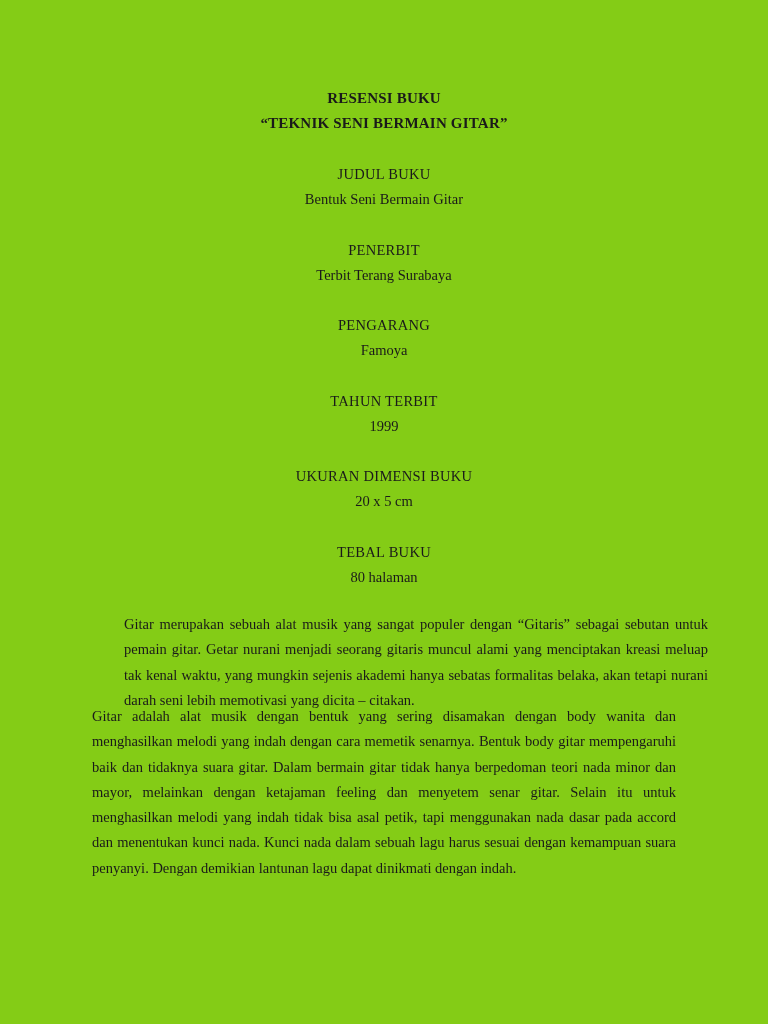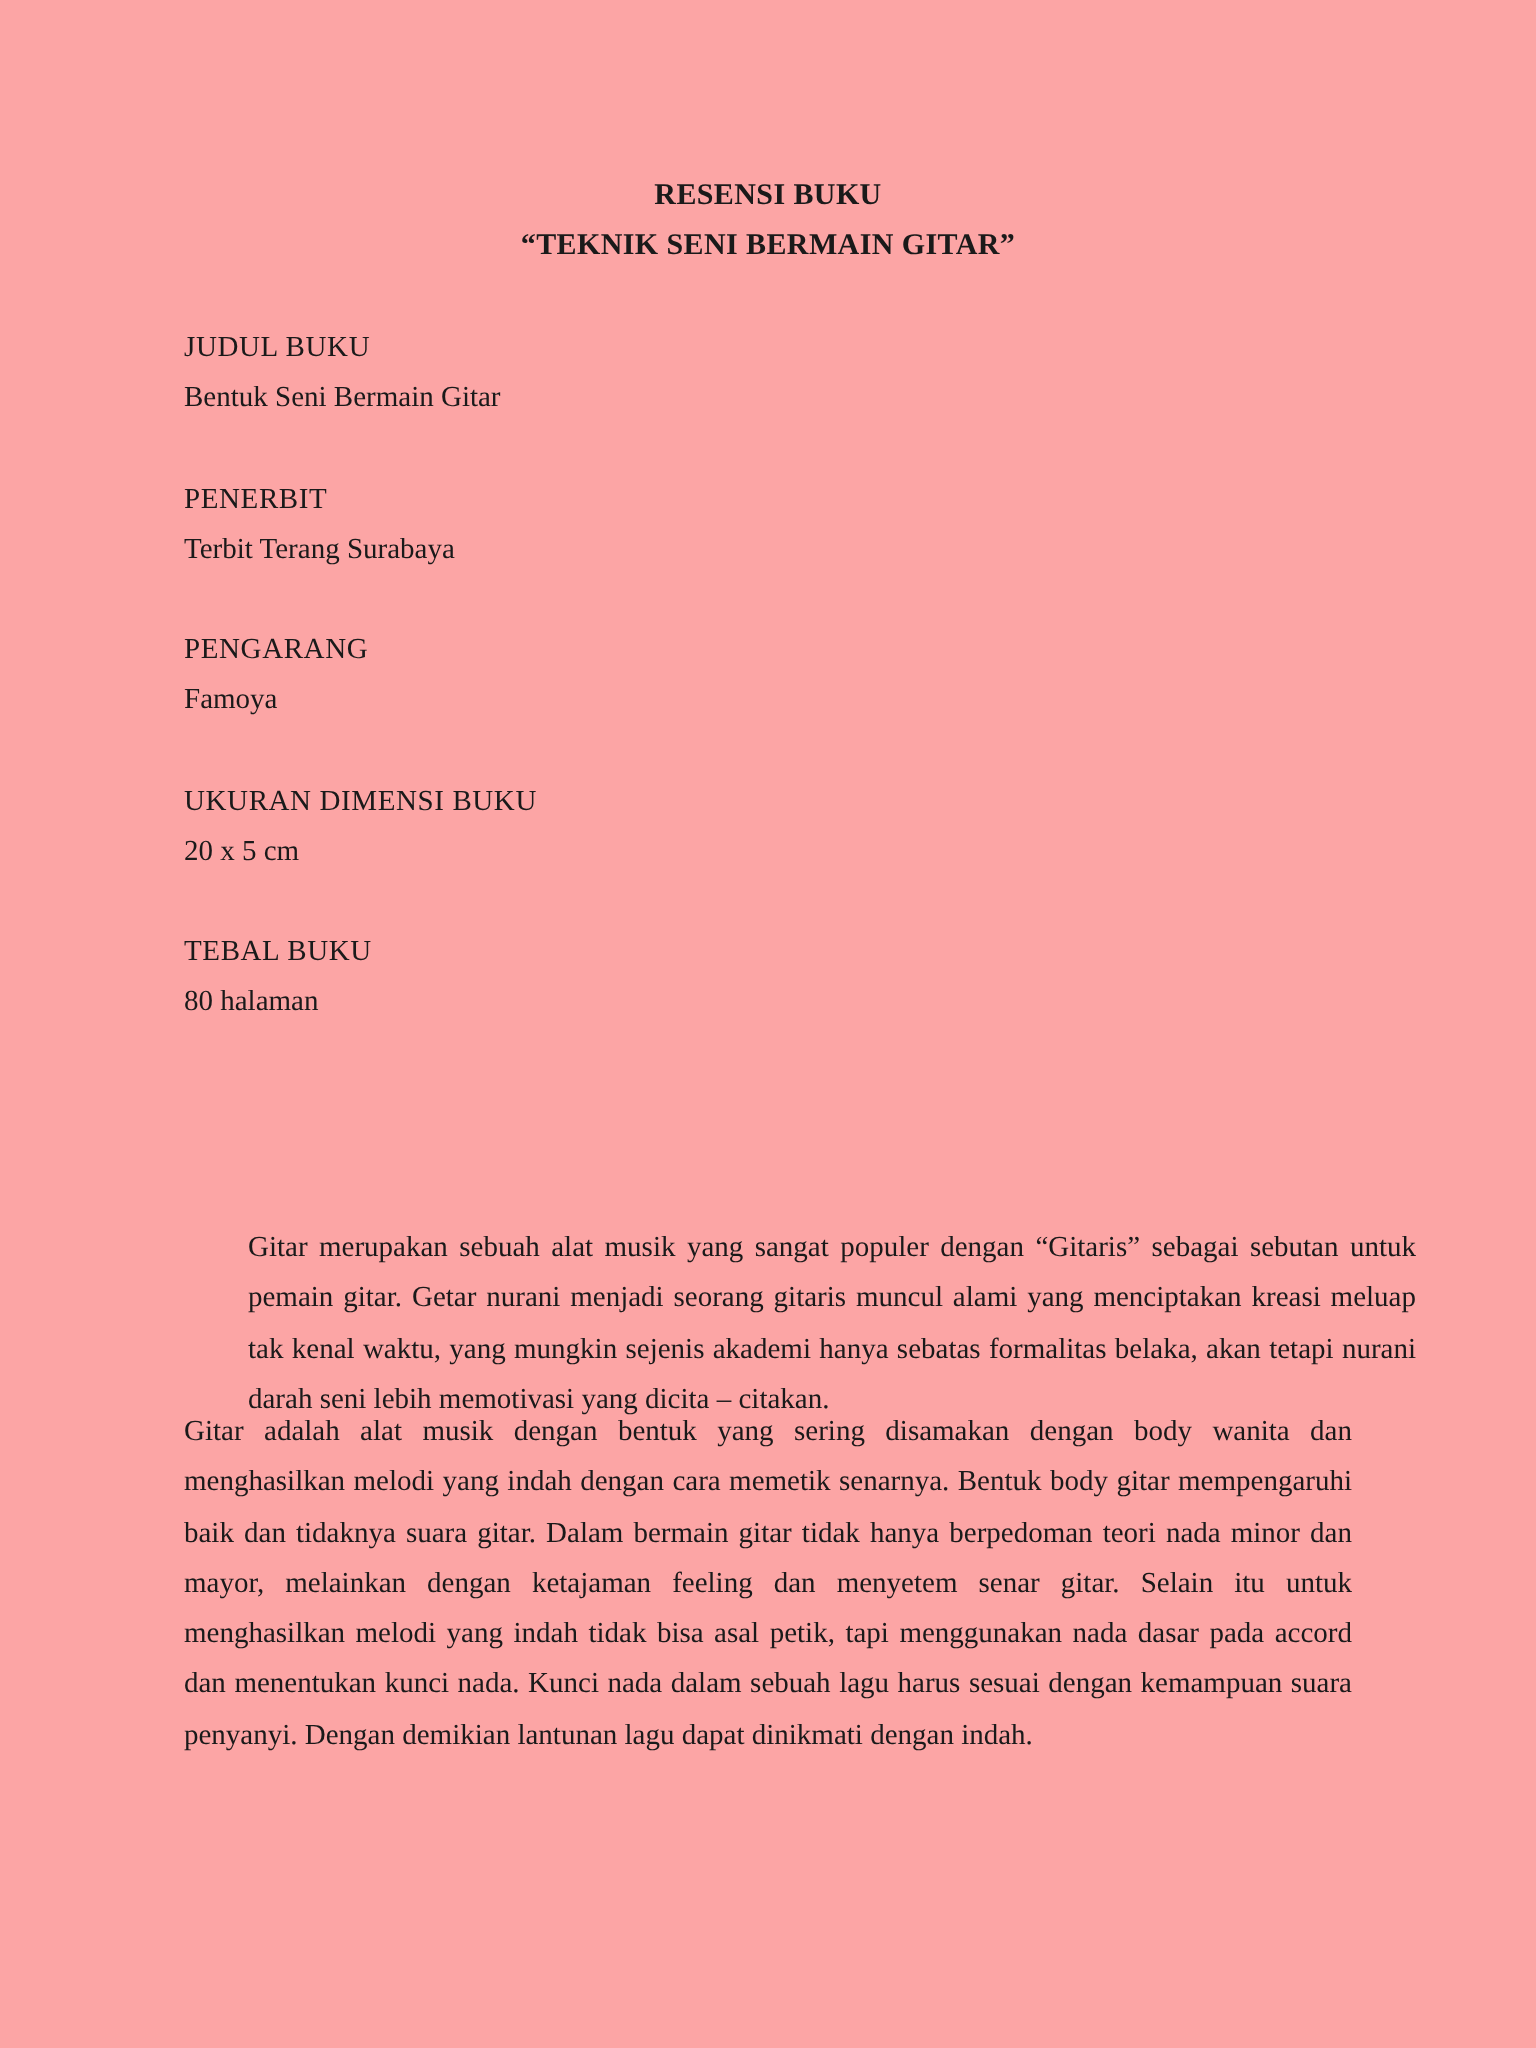--- a/index.html
+++ b/index.html
@@ -12,40 +12,41 @@
       height: 1024px;
       position: relative;
       overflow: hidden;
       font-family: "Liberation Serif", "DejaVu Serif", serif;
       color: #1a1a1a;
     }
     .page {
       position: absolute;
       left: 0; top: 0;
       width: 768px; height: 1024px;
-      background: #fca5a5;
+      background: #84cc16;
     }
     .title-block {
       position: absolute;
       left: 0;
       width: 768px;
       top: 86px;
       text-align: center;
       font-weight: bold;
       font-size: 15px;
       line-height: 25px;
       letter-spacing: 0.2px;
     }
     .title-line { display: block; }
     .fields {
       position: absolute;
       left: 92px;
       top: 162px;
       width: 584px;
       font-size: 14.5px;
+      text-align: center;
     }
     .field {
       height: 75.5px;
     }
     .field-label {
       display: block;
       height: 25px;
       line-height: 25px;
       letter-spacing: 0.3px;
     }
@@ -83,20 +84,24 @@
     </div>
     <div class="field">
       <span class="field-label">PENERBIT</span>
       <span class="field-value">Terbit Terang Surabaya</span>
     </div>
     <div class="field">
       <span class="field-label">PENGARANG</span>
       <span class="field-value">Famoya</span>
     </div>
     <div class="field">
+      <span class="field-label">TAHUN TERBIT</span>
+      <span class="field-value">1999</span>
+    </div>
+    <div class="field">
       <span class="field-label">UKURAN DIMENSI BUKU</span>
       <span class="field-value">20 x 5 cm</span>
     </div>
     <div class="field">
       <span class="field-label">TEBAL BUKU</span>
       <span class="field-value">80 halaman</span>
     </div>
   </div>
 
   <p class="para para-1">Gitar merupakan sebuah alat musik yang sangat populer dengan “Gitaris” sebagai sebutan untuk pemain gitar. Getar nurani menjadi seorang gitaris muncul alami yang menciptakan kreasi meluap tak kenal waktu, yang mungkin sejenis akademi hanya sebatas formalitas belaka, akan tetapi nurani darah seni lebih memotivasi yang dicita – citakan.</p>

